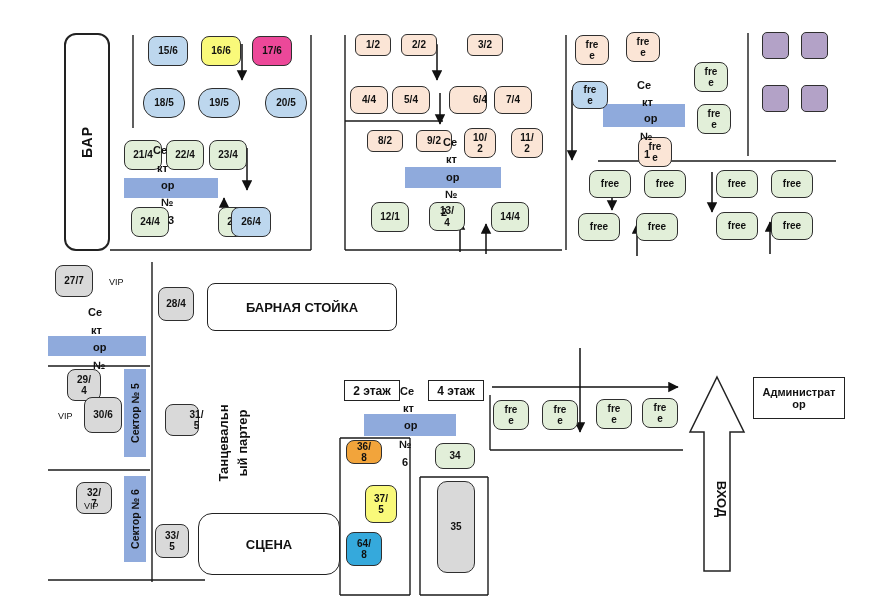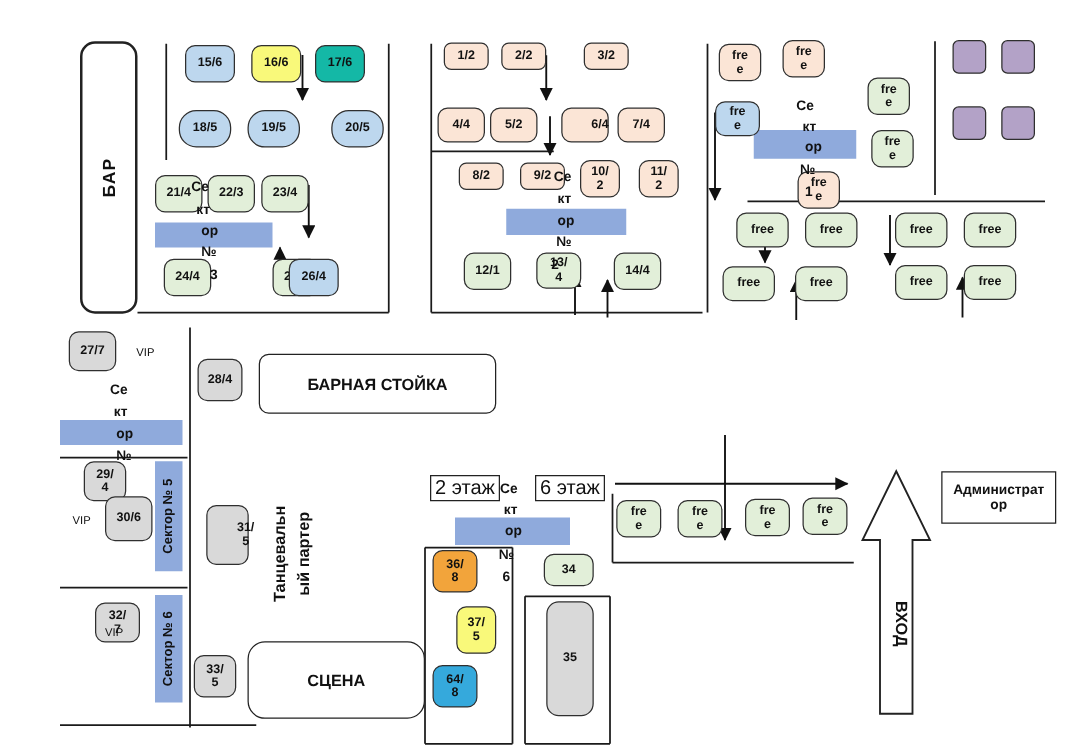--- a/index.html
+++ b/index.html
@@ -10,21 +10,21 @@
   .frag{position:absolute;font-weight:bold;font-size:11px;z-index:8;white-space:nowrap;color:#111;}
   .banner{position:absolute;background:#8faadc;z-index:3;}
   .banner.vertical{display:flex;align-items:center;justify-content:center;}
   .banner .vtxt{transform:rotate(-90deg);white-space:nowrap;font-weight:bold;font-size:10.5px;color:#111;}
   .vip{position:absolute;font-size:9px;z-index:7;color:#111;}
   .box{position:absolute;background:#fff;box-sizing:border-box;display:flex;align-items:center;justify-content:center;z-index:5;color:#111;}
   .bar{left:64px;top:33px;width:46px;height:218px;border:2px solid #222;border-radius:12px;}
   .bar span{transform:rotate(-90deg);font-weight:bold;font-size:14px;letter-spacing:1px;white-space:nowrap;}
   .counter{left:207px;top:283px;width:190px;height:48px;border:1.8px solid #222;border-radius:8px;font-weight:bold;font-size:13px;}
   .stage{left:198px;top:513px;width:142px;height:62px;border:1.8px solid #222;border-radius:14px;font-weight:bold;font-size:13px;}
-  .floor{width:56px;height:21px;border:1.1px solid #222;font-size:16px;font-weight:400;}
+  .floor{width:56px;height:21px;border:1.1px solid #222;font-size:12px;font-weight:700;}
   .floor2{left:344px;top:380px;} .floor1{left:428px;top:380px;}
   .admin{left:753px;top:377px;width:92px;height:42px;border:1.3px solid #222;font-weight:bold;font-size:11px;text-align:center;
          overflow-wrap:anywhere;padding:2px 6px;}
   .dance{position:absolute;left:175px;top:423px;width:120px;height:40px;transform:rotate(-90deg);text-align:center;
          font-weight:bold;font-size:13px;line-height:1.45;z-index:2;color:#111;}
   .entrance{position:absolute;left:688px;top:374px;z-index:5;}
 </style>
 </head>
 <body>
 
@@ -80,21 +80,21 @@
 
   <div class="box bar">
     <span>БАР</span>
   </div>
 
   <div class="box counter">БАРНАЯ СТОЙКА</div>
 
   <div class="box stage">СЦЕНА</div>
 
   <div class="box floor floor2">2 этаж</div>
-  <div class="box floor floor1">6 этаж</div>
+  <div class="box floor floor1">4 этаж</div>
 
   <div class="box admin">Администратор</div>
 
   <div class="dance">
     <div>Танцевальн</div>
     <div>ый партер</div>
   </div>
 
   <svg class="entrance" width="58" height="200">
     <polygon points="29,3 56,58 42,58 42,197 16,197 16,58 2,58" fill="#fff" stroke="#222" stroke-width="1.5"></polygon>
@@ -110,37 +110,37 @@
     </div>
     <div class="banner vertical" style="left: 124px; top: 476px; width: 22px; height: 86px; background: rgb(143, 170, 220);">
       <span class="vtxt">Сектор № 6</span>
     </div>
     <div class="table" style="left: 148px; top: 36px; width: 40px; height: 30px; background: rgb(189, 215, 238); border-radius: 8px;">
       <div>15/6</div>
     </div>
     <div class="table" style="left: 201px; top: 36px; width: 40px; height: 30px; background: rgb(249, 249, 122); border-radius: 8px;">
       <div>16/6</div>
     </div>
-    <div class="table" style="left: 252px; top: 36px; width: 40px; height: 30px; background: #14b8a6; border-radius: 8px;">
+    <div class="table" style="left: 252px; top: 36px; width: 40px; height: 30px; background: #ec4899; border-radius: 8px;">
       <div>17/6</div>
     </div>
     <div class="table" style="left: 143px; top: 88px; width: 42px; height: 30px; background: rgb(189, 215, 238); border-radius: 14px;">
       <div>18/5</div>
     </div>
     <div class="table" style="left: 198px; top: 88px; width: 42px; height: 30px; background: rgb(189, 215, 238); border-radius: 14px;">
       <div>19/5</div>
     </div>
     <div class="table" style="left: 265px; top: 88px; width: 42px; height: 30px; background: rgb(189, 215, 238); border-radius: 14px;">
       <div>20/5</div>
     </div>
     <div class="table" style="left: 124px; top: 140px; width: 38px; height: 30px; background: rgb(226, 239, 217); border-radius: 8px;">
       <div>21/4</div>
     </div>
     <div class="table" style="left: 166px; top: 140px; width: 38px; height: 30px; background: rgb(226, 239, 217); border-radius: 8px;">
-      <div>22/3</div>
+      <div>22/4</div>
     </div>
     <div class="table" style="left: 209px; top: 140px; width: 38px; height: 30px; background: rgb(226, 239, 217); border-radius: 8px;">
       <div>23/4</div>
     </div>
     <div class="table" style="left: 131px; top: 207px; width: 38px; height: 30px; background: rgb(226, 239, 217); border-radius: 8px;">
       <div>24/4</div>
     </div>
     <div class="table" style="left: 175px; top: 207px; width: 38px; height: 30px; background: rgb(226, 239, 217); border-radius: 8px; margin-left: 43px;">
       <div>25/4</div>
     </div>
@@ -153,21 +153,21 @@
     <div class="table" style="left: 401px; top: 34px; width: 36px; height: 22px; background: rgb(251, 229, 214); border-radius: 6px;">
       <div>2/2</div>
     </div>
     <div class="table" style="left: 467px; top: 34px; width: 36px; height: 22px; background: rgb(251, 229, 214); border-radius: 6px;">
       <div>3/2</div>
     </div>
     <div class="table" style="left: 350px; top: 86px; width: 38px; height: 28px; background: rgb(251, 229, 214); border-radius: 8px;">
       <div>4/4</div>
     </div>
     <div class="table" style="left: 392px; top: 86px; width: 38px; height: 28px; background: rgb(251, 229, 214); border-radius: 8px;">
-      <div>5/2</div>
+      <div>5/4</div>
     </div>
     <div class="table" style="left: 449px; top: 86px; width: 38px; height: 28px; background: rgb(251, 229, 214); border-radius: 8px; padding-left: 24px;">
       <div>6/4</div>
     </div>
     <div class="table" style="left: 494px; top: 86px; width: 38px; height: 28px; background: rgb(251, 229, 214); border-radius: 8px;">
       <div>7/4</div>
     </div>
     <div class="table" style="left: 367px; top: 130px; width: 36px; height: 22px; background: rgb(251, 229, 214); border-radius: 6px;">
       <div>8/2</div>
     </div>
@@ -250,33 +250,33 @@
     <div class="table" style="left: 158px; top: 287px; width: 36px; height: 34px; background: rgb(217, 217, 217); border-radius: 8px;">
       <div>28/4</div>
     </div>
     <div class="table" style="left: 67px; top: 369px; width: 34px; height: 32px; background: rgb(217, 217, 217); border-radius: 8px;">
       <div>29/</div>
       <div>4</div>
     </div>
     <div class="table" style="left: 84px; top: 397px; width: 38px; height: 36px; background: rgb(217, 217, 217); border-radius: 8px;">
       <div>30/6</div>
     </div>
-    <div class="table" style="left: 165px; top: 404px; width: 34px; height: 48px; background: rgb(217, 217, 217); border-radius: 8px; padding-left: 29px;">
+    <div class="table" style="left: 165px; top: 404px; width: 34px; height: 32px; background: rgb(217, 217, 217); border-radius: 8px; padding-left: 29px;">
       <div>31/</div>
       <div>5</div>
     </div>
     <div class="table" style="left: 76px; top: 482px; width: 36px; height: 32px; background: rgb(217, 217, 217); border-radius: 8px;">
       <div>32/</div>
       <div>7</div>
     </div>
     <div class="table" style="left: 155px; top: 524px; width: 34px; height: 34px; background: rgb(217, 217, 217); border-radius: 8px;">
       <div>33/</div>
       <div>5</div>
     </div>
-    <div class="table" style="left: 346px; top: 440px; width: 36px; height: 34px; background: rgb(242, 164, 59); border-radius: 8px;">
+    <div class="table" style="left: 346px; top: 440px; width: 36px; height: 24px; background: rgb(242, 164, 59); border-radius: 8px;">
       <div>36/</div>
       <div>8</div>
     </div>
     <div class="table" style="left: 435px; top: 443px; width: 40px; height: 26px; background: rgb(226, 239, 217); border-radius: 8px;">
       <div>34</div>
     </div>
     <div class="table" style="left: 365px; top: 485px; width: 32px; height: 38px; background: rgb(249, 249, 122); border-radius: 8px;">
       <div>37/</div>
       <div>5</div>
     </div>

